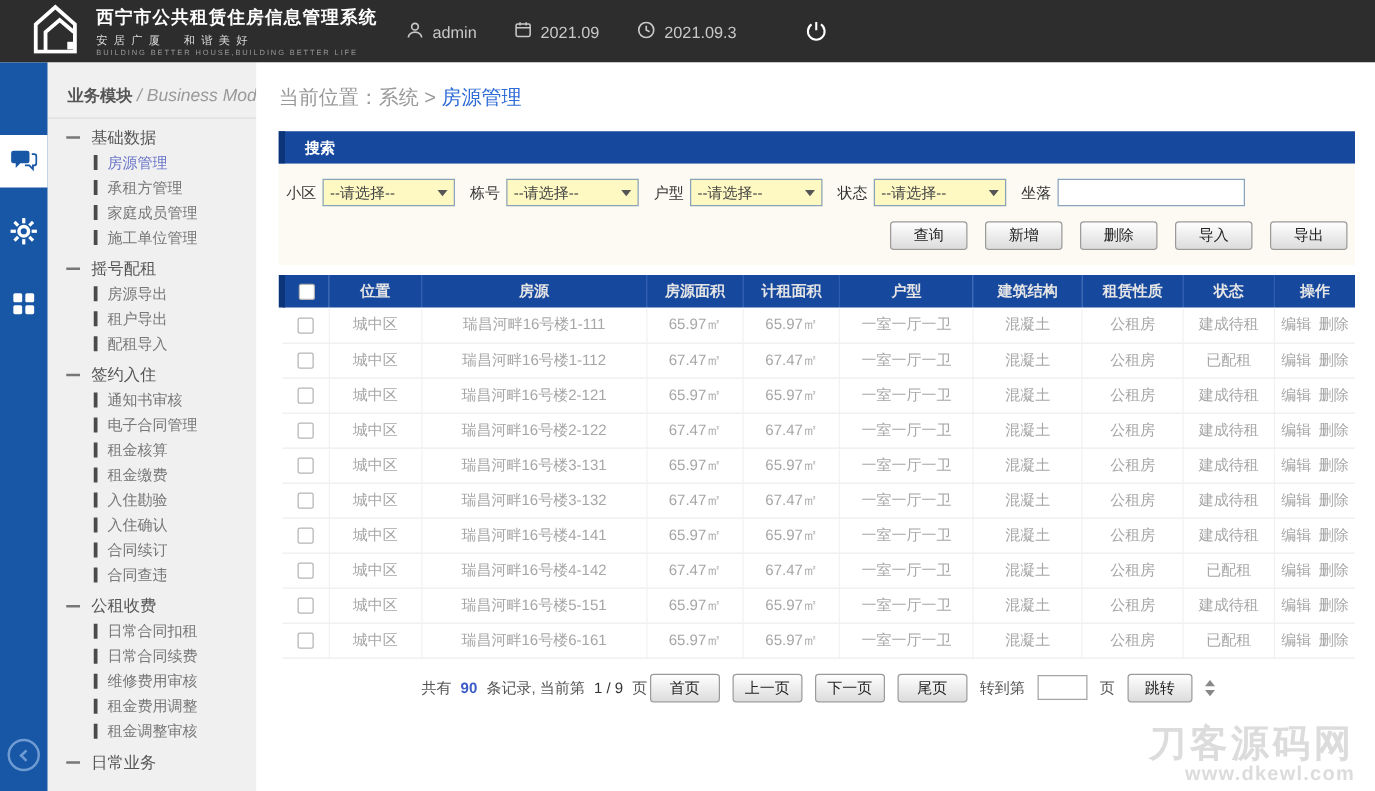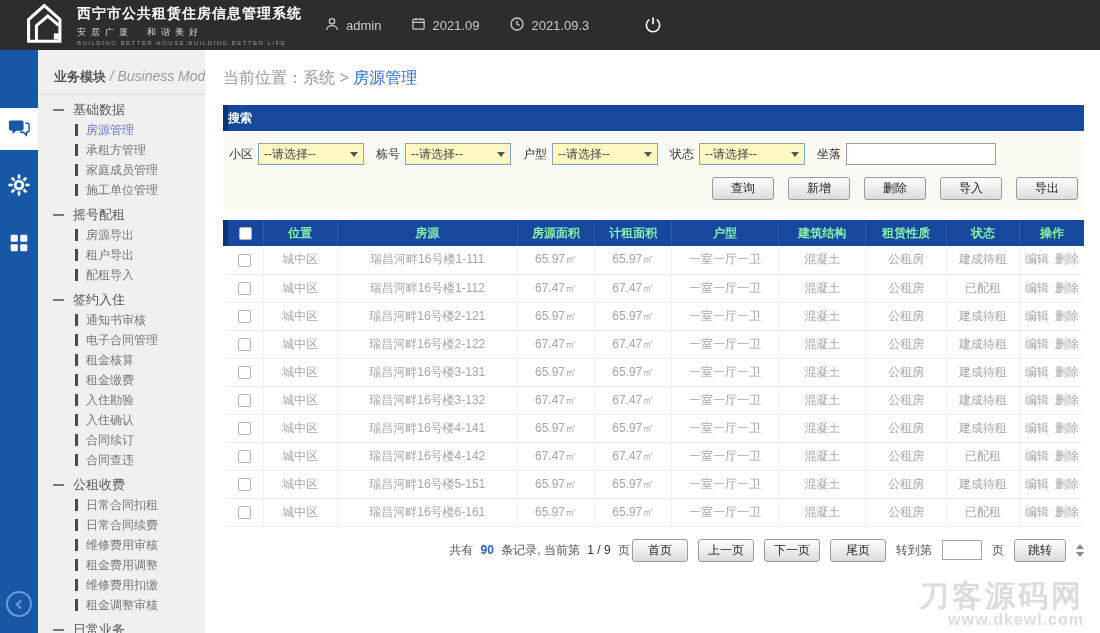--- a/index.html
+++ b/index.html
@@ -32,40 +32,40 @@
   .sec-head{display:flex;align-items:center;gap:9px;padding-left:15px;color:#555;font-size:13px;height:21px;cursor:pointer;white-space:nowrap;}
   .dash{width:11px;height:2px;background:#777;flex:none;}
   .side-item{display:flex;align-items:center;gap:8px;padding-left:37px;height:20px;font-size:12px;color:#777;cursor:pointer;white-space:nowrap;}
   .ibar{width:3px;height:12px;background:#4a4a4a;flex:none;}
   .side-item.active{color:#6a76c9;}
 
   
   main{flex:1;position:relative;padding:12px 16px 0 18px;background:#fff;overflow:hidden;}
   .crumb{font-size:16px;color:#999;margin:6px 0 16px;}
   .crumb .cur{color:#2e6bd6;}
-  .bluebar{height:26px;background:#16489e;color:#fff;font-size:12px;font-weight:bold;display:flex;align-items:center;border-left:5px solid #0c3579;}
+  .bluebar{height:26px;background:#16489e;color:#fff;font-size:12px;font-weight:bold;display:flex;align-items:center;padding-left:16px;border-left:5px solid #0c3579;}
   .search-body{background:#fcfaf3;padding:12px 4px 12px 6px;}
   .fields{display:flex;align-items:center;font-size:12px;color:#333;gap:6px;}
   .fld{display:flex;align-items:center;gap:5px;margin-right:6px;}
   .sel{width:106px;height:22px;border:1px solid #8aa3bd;background:#fef9c3;display:flex;align-items:center;justify-content:space-between;padding:0 5px;color:#444;cursor:pointer;}
   .sel-arrow{width:0;height:0;border:4px solid transparent;border-top:5px solid #555;margin-top:4px;}
   .txt{width:150px;height:22px;border:1px solid #8aa3bd;font-size:12px;padding:0 5px;}
   .btn-row{display:flex;justify-content:flex-end;gap:14px;margin-top:12px;padding-right:2px;}
   .btn{min-width:62px;height:23px;font-size:12px;color:#222;background:linear-gradient(#fefefe,#dcdcdc);border:1px solid #9a9a9a;border-radius:3px;cursor:pointer;font-family:inherit;}
 
   table{width:100%;border-collapse:collapse;table-layout:fixed;margin-top:8px;font-size:12px;}
-  thead th{background:#16489e;color:#86efac;height:26px;font-weight:bold;border-right:1px solid #2c5cae;}
+  thead th{background:#16489e;color:#e5e5e5;height:26px;font-weight:bold;border-right:1px solid #2c5cae;}
   thead th:first-child{border-left:5px solid #0c3579;}
   thead th:last-child{border-right:none;}
   tbody td{height:28px;color:#a6a6a6;text-align:center;border-bottom:1px solid #ededed;border-right:1px solid #f2f2f2;background:#fff;overflow:hidden;white-space:nowrap;}
   tbody td:last-child{border-right:none;}
   .cb{display:inline-block;width:13px;height:13px;border:1px solid #b5b5b5;border-radius:2px;background:#fff;vertical-align:middle;cursor:pointer;}
   .act{cursor:pointer;margin:0 3px;color:#a6a6a6;}
 
-  .pagebar{display:flex;justify-content:flex-end;align-items:center;margin-top:12px;font-size:12px;color:#555;}
+  .pagebar{display:flex;justify-content:center;align-items:center;margin-top:12px;font-size:12px;color:#555;}
   .psum span{margin:0 2px;}
   .blue{color:#3a5bc7;font-weight:bold;}
   .pctrl{display:flex;align-items:center;gap:10px;}
   .goto-input{width:40px;height:20px;border:1px solid #a5a5a5;font-size:12px;padding:0 3px;}
   .spinner{display:flex;flex-direction:column;gap:3px;margin-left:0;}
   .tri-up{width:0;height:0;border:4px solid transparent;border-bottom:5px solid #888;}
   .tri-dn{width:0;height:0;border:4px solid transparent;border-top:5px solid #888;}
 
   .watermark{position:absolute;right:16px;bottom:4px;text-align:right;color:#dcdcdc;font-weight:bold;pointer-events:none;}
   .wm1{font-size:30px;letter-spacing:3px;line-height:1.05;}
@@ -266,24 +266,20 @@
               <span class="ibar"></span>
               <span>日常合同续费</span>
             </div>
             <div class="side-item">
               <span class="ibar"></span>
               <span>维修费用审核</span>
             </div>
             <div class="side-item">
               <span class="ibar"></span>
               <span>租金费用调整</span>
-            </div>
-            <div class="side-item">
-              <span class="ibar"></span>
-              <span>维修费用扣缴</span>
             </div>
             <div class="side-item">
               <span class="ibar"></span>
               <span>租金调整审核</span>
             </div>
           </div>
           <div class="side-sec">
             <div class="sec-head">
               <span class="dash"></span>
               <span>日常业务</span>

